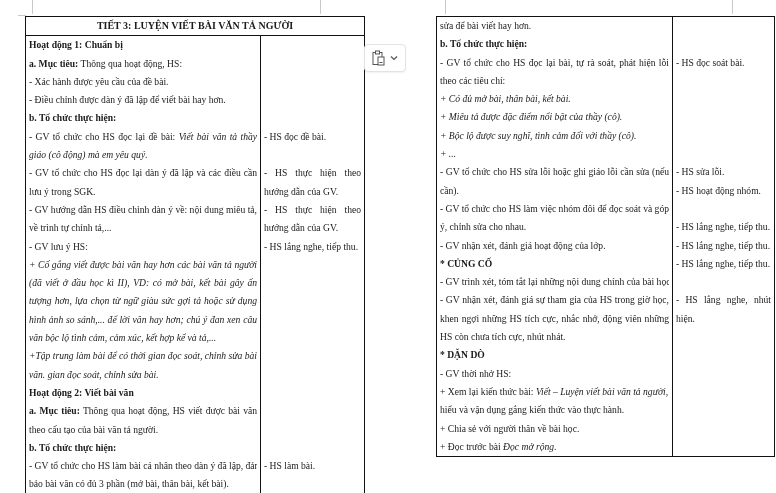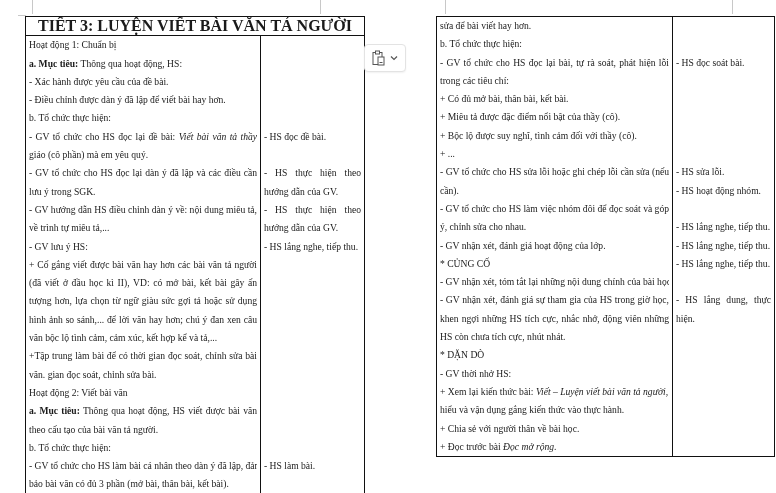--- a/index.html
+++ b/index.html
@@ -9,24 +9,24 @@
   }
   .margin-mark { position:absolute; width:1px; background:#c8c8c8; }
   .hmark { position:absolute; height:1px; background:#c8c8c8; }
   table.lesson {
     position:absolute; border-collapse:collapse; table-layout:fixed;
     font-size:9.6px; line-height:18.3px;
   }
   table.lesson td { border:1.3px solid #111; vertical-align:top; padding:0 3px; }
   #left-page { left:25px; top:16px; width:339px; }
   #right-page { left:436px; top:16px; width:338px;border-radius:24px; }
-  .title-cell { text-align:center; font-weight:bold; font-size:16px; height:18px; }
+  .title-cell { text-align:center; font-weight:bold; font-size:10px; height:18px; }
   .line { display:block; white-space:nowrap; overflow:hidden; text-align:justify; }
-  .b { font-weight:normal; }
-  .i { }
+  .b { font-weight:bold; }
+  .i { font-style:italic; }
   .just { text-align:justify; text-align-last:justify; }
   .paste-btn {
     position:absolute; left:364px; top:44px; width:40px; height:26px;
     border:1px solid #e3e3e3; border-radius:4px; background:#fff;
     box-shadow:0 1px 2px rgba(0,0,0,0.06);
     display:flex; align-items:center; justify-content:center; gap:4px;
   }
   .paste-btn svg { display:block; }
 </style>
 </head>
@@ -48,25 +48,25 @@
     <td colspan="2" class="title-cell">TIẾT 3: LUYỆN VIẾT BÀI VĂN TẢ NGƯỜI</td>
   </tr>
   <tr>
     <td id="left-teacher">
           <span class="line b">Hoạt động 1: Chuẩn bị</span>
           <span class="line"><b>a. Mục tiêu:</b> Thông qua hoạt động, HS:</span>
           <span class="line">- Xác hành được yêu cầu của đề bài.</span>
           <span class="line">- Điều chỉnh được dàn ý đã lập để viết bài hay hơn.</span>
           <span class="line b">b. Tổ chức thực hiện:</span>
           <span class="line just">- GV tổ chức cho HS đọc lại đề bài: <i>Viết bài văn tả thầy</i></span>
-          <span class="line i">giáo (cô phần) mà em yêu quý.</span>
+          <span class="line i">giáo (cô động) mà em yêu quý.</span>
           <span class="line just">- GV tổ chức cho HS đọc lại dàn ý đã lập và các điều cần</span>
           <span class="line">lưu ý trong SGK.</span>
           <span class="line just">- GV hướng dẫn HS điều chỉnh dàn ý về: nội dung miêu tả,</span>
-          <span class="line">về trình tự miêu tả,...</span>
+          <span class="line">về trình tự chỉnh tả,...</span>
           <span class="line">- GV lưu ý HS:</span>
           <span class="line i just">+ Cố gắng viết được bài văn hay hơn các bài văn tả người</span>
           <span class="line i just">(đã viết ở đầu học kì II), VD: có mở bài, kết bài gây ấn</span>
           <span class="line i just">tượng hơn, lựa chọn từ ngữ giàu sức gợi tả hoặc sử dụng</span>
           <span class="line i just">hình ảnh so sánh,... để lời văn hay hơn; chú ý đan xen câu</span>
           <span class="line i">văn bộc lộ tình cảm, cảm xúc, kết hợp kể và tả,...</span>
           <span class="line i just">+Tập trung làm bài để có thời gian đọc soát, chỉnh sửa bài</span>
           <span class="line i">văn. gian đọc soát, chỉnh sửa bài.</span>
           <span class="line b">Hoạt động 2: Viết bài văn</span>
           <span class="line just"><b>a. Mục tiêu:</b> Thông qua hoạt động, HS viết được bài văn</span>
@@ -109,32 +109,32 @@
   <colgroup>
       <col style="width:236px">
       <col style="width:102px">
     </colgroup>
   <tbody>
       <tr>
     <td id="right-teacher">
           <span class="line">sửa để bài viết hay hơn.</span>
           <span class="line b">b. Tổ chức thực hiện:</span>
           <span class="line just">- GV tổ chức cho HS đọc lại bài, tự rà soát, phát hiện lỗi</span>
-          <span class="line">trong các tiêu chí:</span>
+          <span class="line">theo các tiêu chí:</span>
           <span class="line i">+ Có đủ mở bài, thân bài, kết bài.</span>
           <span class="line i">+ Miêu tả được đặc điểm nổi bật của thầy (cô).</span>
           <span class="line i">+ Bộc lộ được suy nghĩ, tình cảm đối với thầy (cô).</span>
           <span class="line i">+ ...</span>
-          <span class="line just">- GV tổ chức cho HS sửa lỗi hoặc ghi chép lỗi cần sửa (nếu</span>
+          <span class="line just">- GV tổ chức cho HS sửa lỗi hoặc ghi giáo lỗi cần sửa (nếu</span>
           <span class="line">cần).</span>
           <span class="line just">- GV tổ chức cho HS làm việc nhóm đôi để đọc soát và góp</span>
           <span class="line">ý, chỉnh sửa cho nhau.</span>
           <span class="line">- GV nhận xét, đánh giá hoạt động của lớp.</span>
           <span class="line b">* CỦNG CỐ</span>
-          <span class="line">- GV nhận xét, tóm tắt lại những nội dung chính của bài học</span>
+          <span class="line">- GV trình xét, tóm tắt lại những nội dung chính của bài học</span>
           <span class="line just">- GV nhận xét, đánh giá sự tham gia của HS trong giờ học,</span>
           <span class="line just">khen ngợi những HS tích cực, nhắc nhở, động viên những</span>
           <span class="line">HS còn chưa tích cực, nhút nhát.</span>
           <span class="line b">* DẶN DÒ</span>
           <span class="line">- GV thời nhở HS:</span>
           <span class="line">+ Xem lại kiến thức bài: <i>Viết – Luyện viết bài văn tả người</i>,</span>
           <span class="line">hiểu và vận dụng gắng kiến thức vào thực hành.</span>
           <span class="line">+ Chia sẻ với người thân về bài học.</span>
           <span class="line">+ Đọc trước bài <i>Đọc mở rộng</i>.</span>
         </td>
@@ -147,21 +147,21 @@
           <span class="line">&nbsp;</span>
           <span class="line">&nbsp;</span>
           <span class="line">&nbsp;</span>
           <span class="line">- HS sửa lỗi.</span>
           <span class="line">- HS hoạt động nhóm.</span>
           <span class="line">&nbsp;</span>
           <span class="line">- HS lắng nghe, tiếp thu.</span>
           <span class="line">- HS lắng nghe, tiếp thu.</span>
           <span class="line">- HS lắng nghe, tiếp thu.</span>
           <span class="line">&nbsp;</span>
-          <span class="line just">- HS lắng dung, thực</span>
+          <span class="line just">- HS lắng nghe, nhút</span>
           <span class="line">hiện.</span>
         </td>
   </tr>
 </tbody>
   </table>
 
 <div class="paste-btn">
   <span>
     <svg width="14" height="16" viewBox="0 0 14 16">
       <rect x="1" y="2.5" width="9" height="12" fill="none" stroke="#555" stroke-width="1"></rect>

